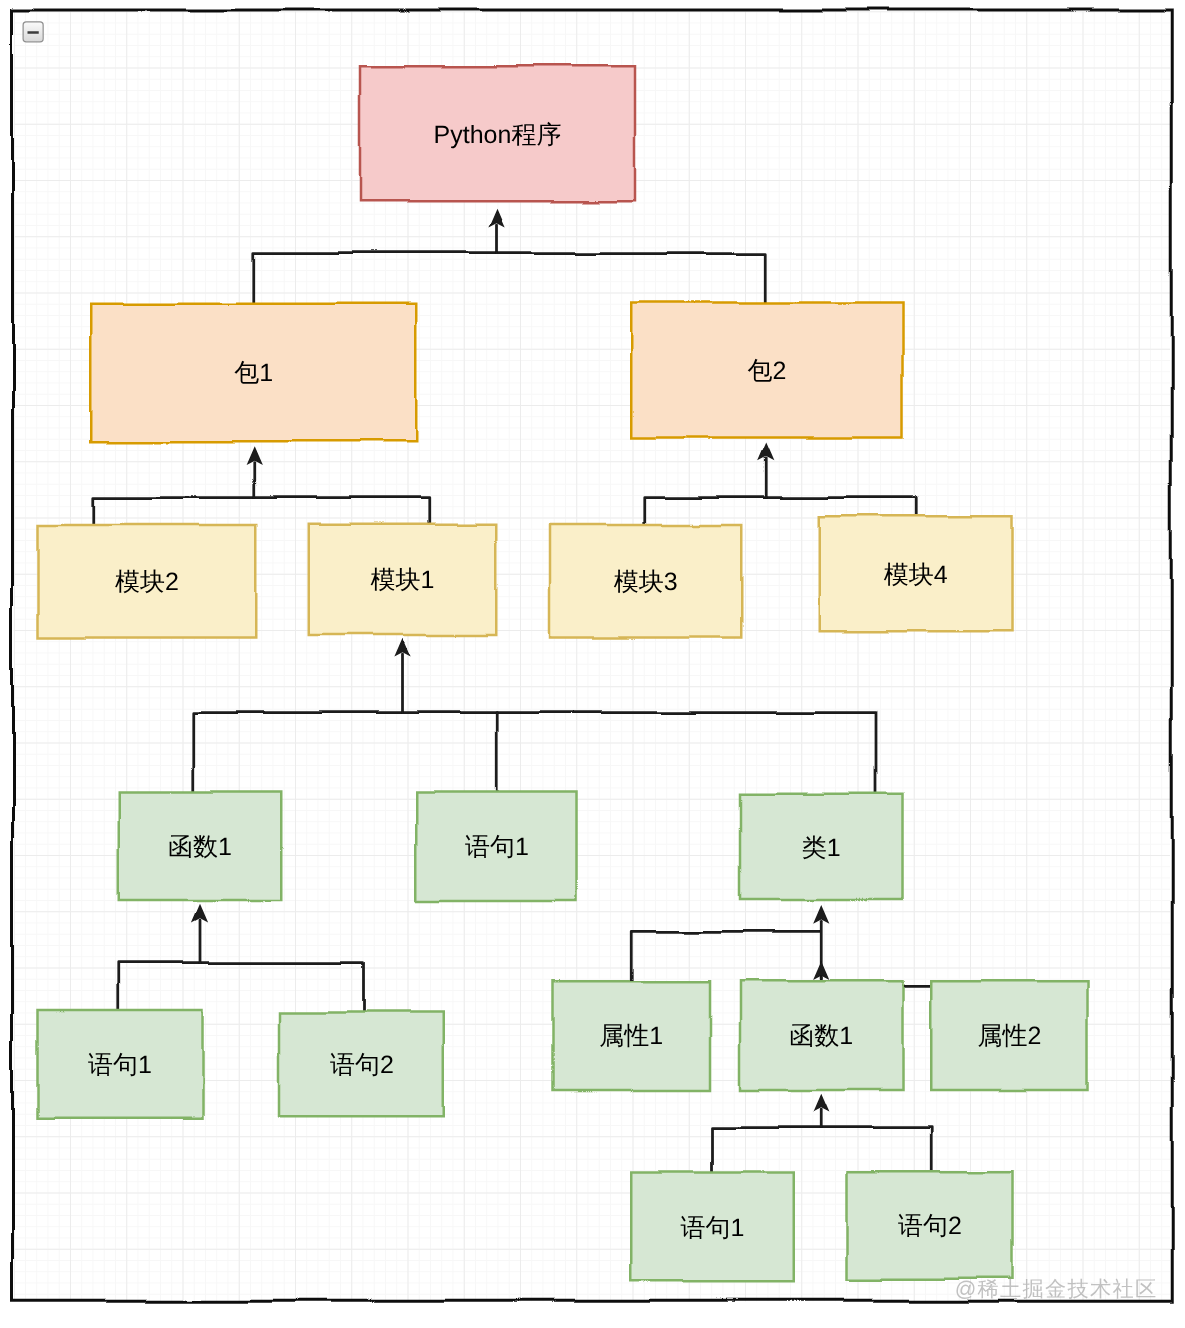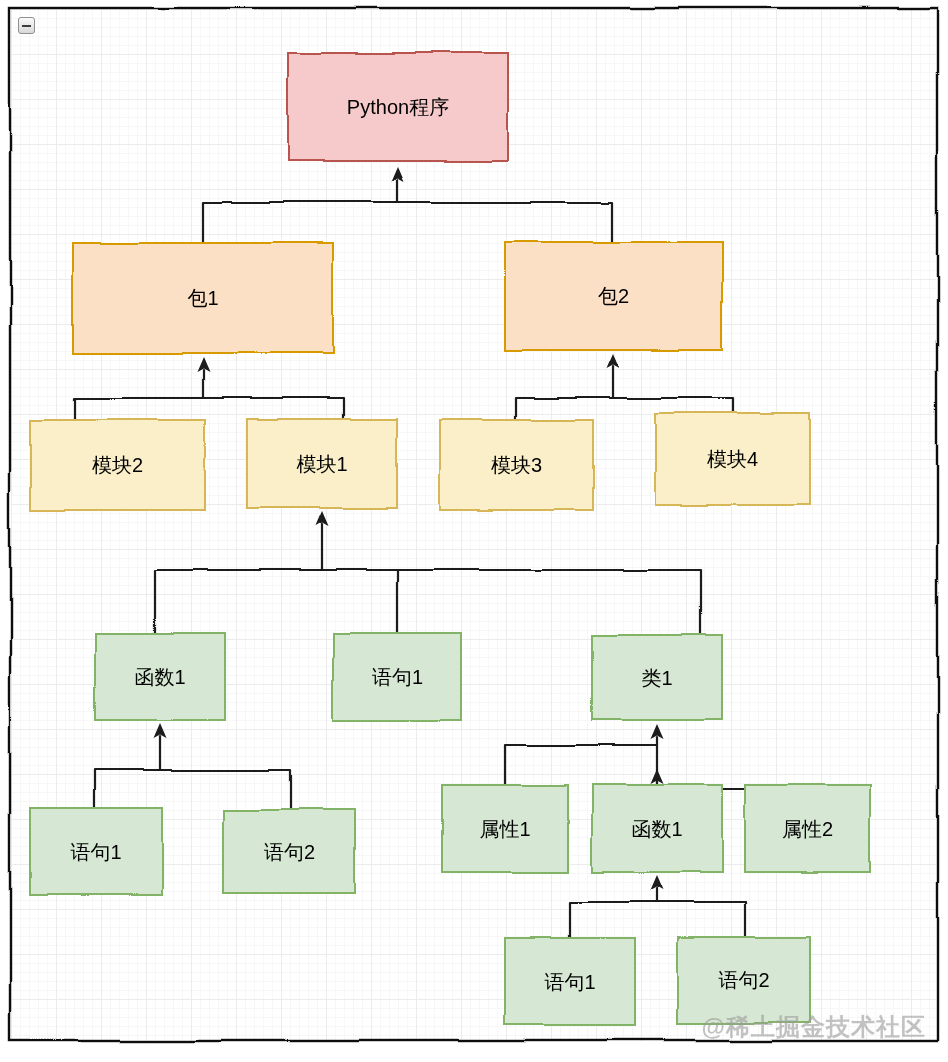--- a/index.html
+++ b/index.html
@@ -14,22 +14,22 @@
       linear-gradient(#f7f7f7 1px, transparent 1px),
       linear-gradient(90deg,#f7f7f7 1px, transparent 1px);
     background-size:45px 45px,45px 45px,9px 9px,9px 9px;}
   svg#diagram{position:absolute;left:0;top:0;}
   .collapse-btn{position:absolute;left:18px;top:17px;width:17px;height:17px;
     border:1px solid #8f8f8f;border-radius:3px;
     background:linear-gradient(#fafafa,#d9d9d9);
     display:flex;align-items:center;justify-content:center;
     box-sizing:border-box;cursor:pointer;}
   .collapse-btn .minus{display:block;width:9px;height:2px;background:#3c3c3c;}
-  .watermark{position:absolute;right:22px;bottom:19px;font-size:24px;
-    color:#9d9d9d;opacity:0.62;letter-spacing:1px;pointer-events:none;font-weight:bold;}
+  .watermark{position:absolute;right:22px;bottom:19px;font-size:17px;
+    color:#9d9d9d;opacity:0.62;letter-spacing:1px;pointer-events:none;}
   text.node-label{fill:#000;font-size:20px;font-family:"Liberation Sans","DejaVu Sans",sans-serif;}
 </style>
 </head>
 <body>
 
 <div class="canvas">
   <div class="grid"></div>
   <svg id="diagram" width="948" height="1062" viewBox="0 0 948 1062">
     <defs>
       <filter id="rough" x="-5%" y="-5%" width="110%" height="110%">

